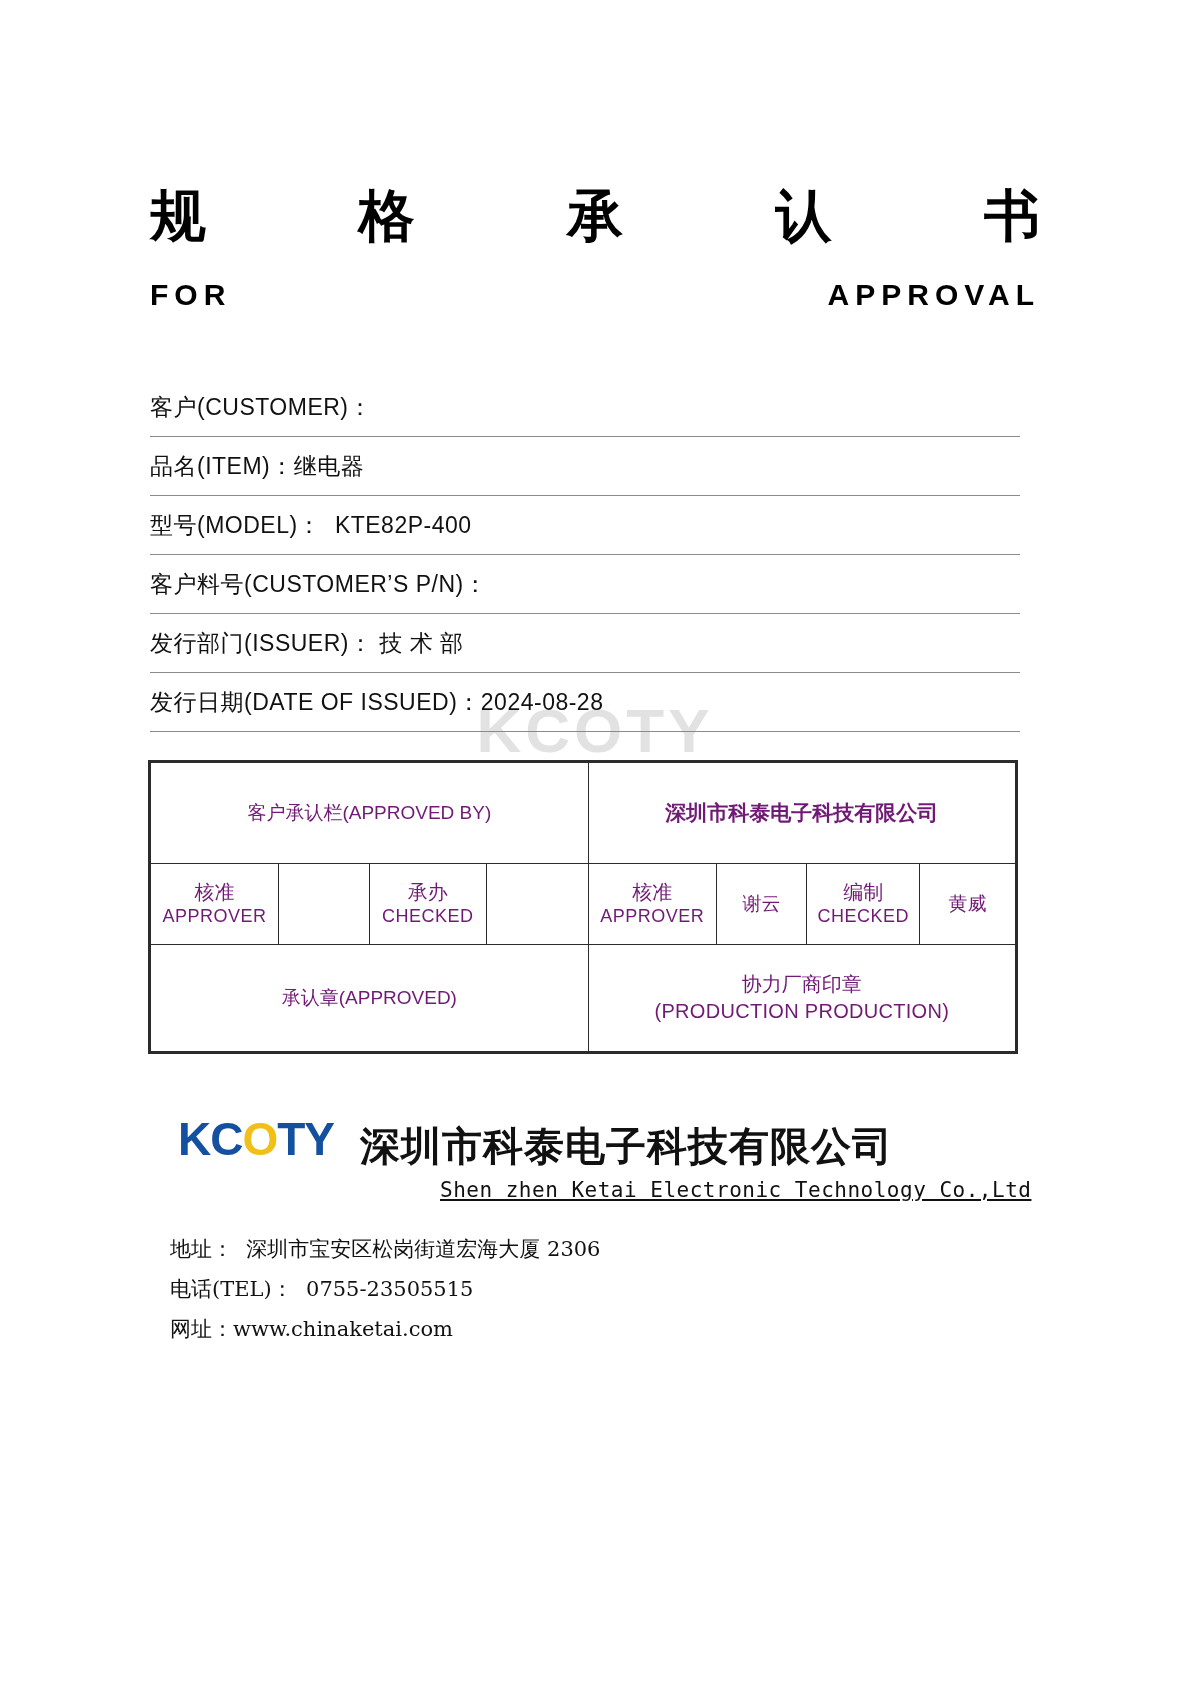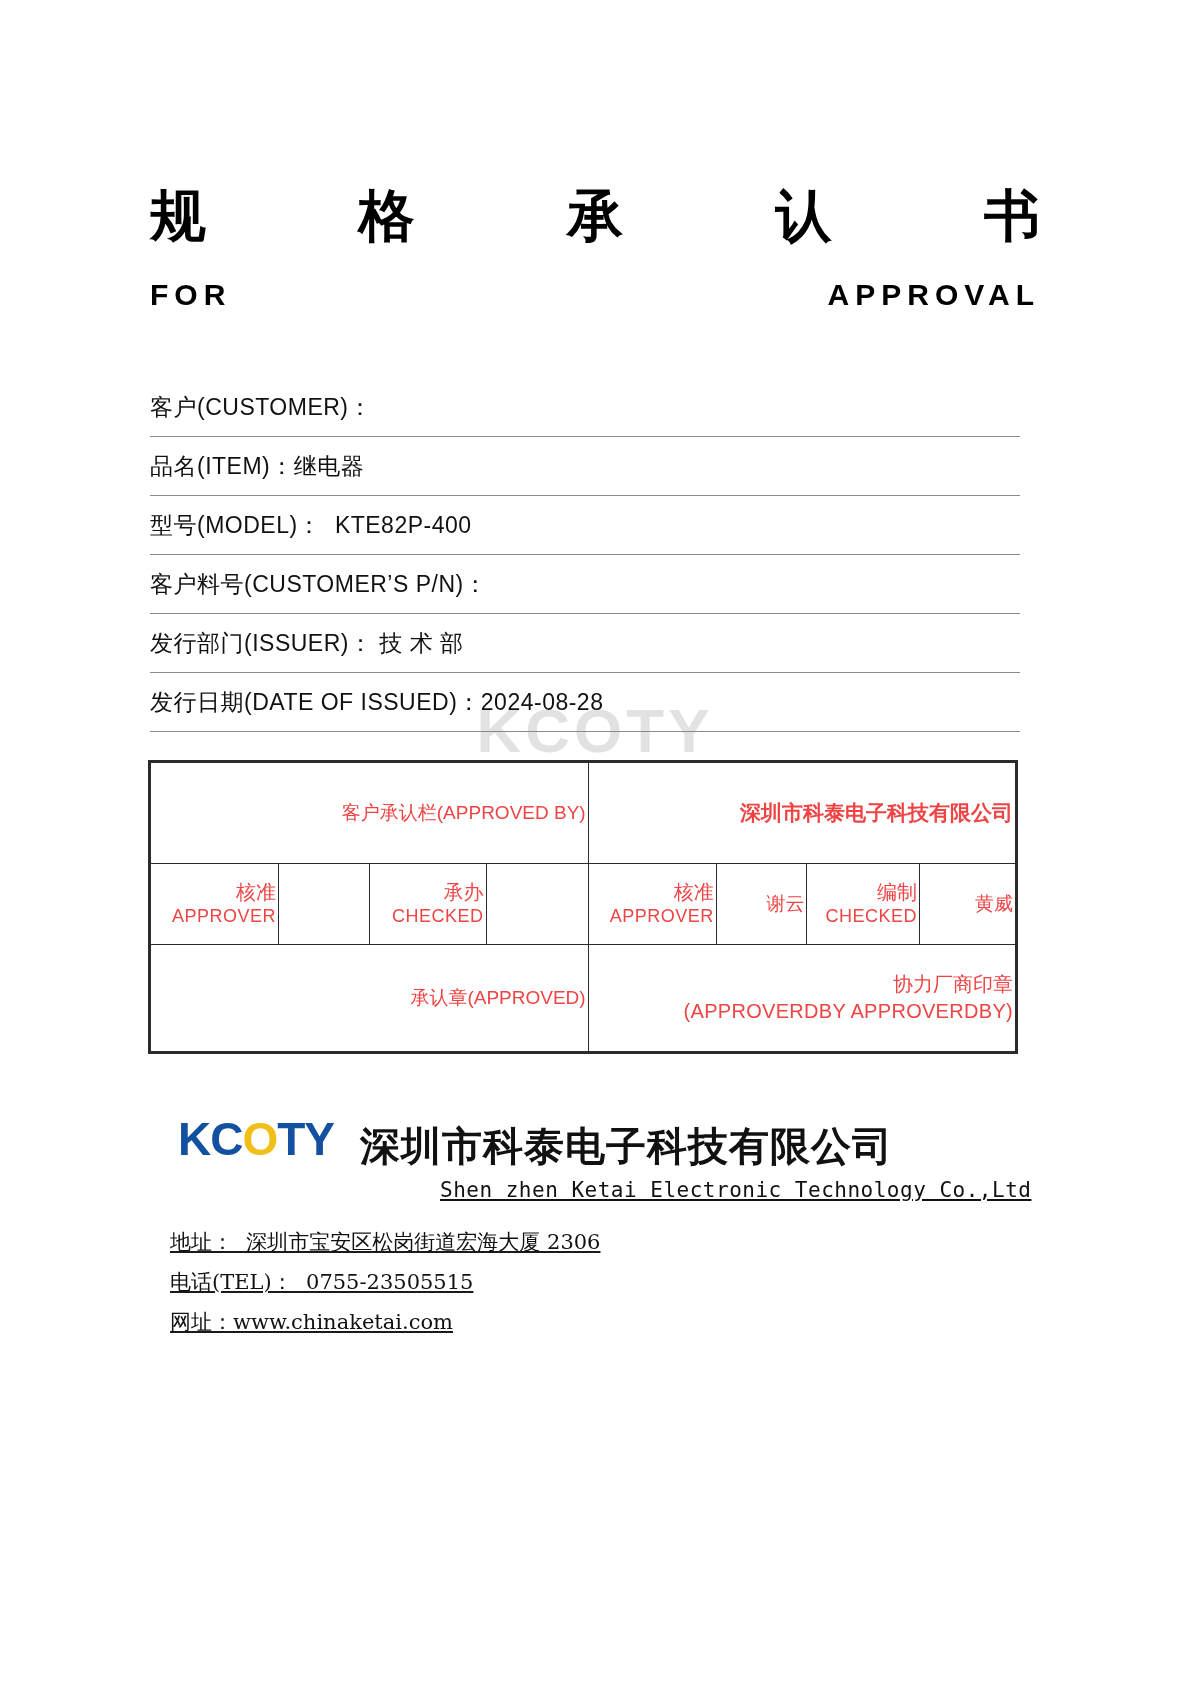--- a/index.html
+++ b/index.html
@@ -115,24 +115,24 @@
     z-index: 2;
     background: transparent;
   }
   .approval table {
     width: 100%;
     border-collapse: collapse;
     table-layout: fixed;
   }
   .approval td {
     border: 1.6px solid #2b2b2b;
-    text-align: right;
+    text-align: center;
     vertical-align: middle;
     font-size: 19px;
-    color: #ef4444;
+    color: #701a75;
     padding: 4px 2px;
   }
   .hdr-cell { height: 92px; font-size: 20px; }
   .hdr-cell.bold { font-weight: 700; font-size: 21px; }
   .mid-row td { height: 72px; }
   .two-line { line-height: 1.28; }
   .two-line .cn { font-size: 20px; display: block; }
   .two-line .en { font-size: 18px; display: block; letter-spacing: 0.5px; }
   .sig-row td { height: 98px; }
   .sig-row .stack { line-height: 1.35; }
@@ -179,23 +179,22 @@
   .company-en {
     margin-top: 12px;
     padding-left: 290px;
     font-family: "DejaVu Sans Mono", monospace;
     font-size: 21px;
     color: #111;
     letter-spacing: 0.5px;
     text-decoration: underline;
   }
   .contact {
-    margin-top: 26px;
+    margin-top: 33px;
     padding-left: 20px;
-    text-decoration: underline;
   }
   .contact div {
     font-family: "DejaVu Serif", serif;
     font-size: 21px;
     color: #111;
     margin-bottom: 12px;
     white-space: pre;
   }
 </style>
 </head>
@@ -266,21 +265,21 @@
             <span class="cn">编制</span>
             <span class="en">CHECKED</span>
           </td>
           <td class="name-cell">黄威</td>
         </tr>
         <tr class="sig-row">
           <td colspan="4">承认章(APPROVED)</td>
           <td colspan="4">
             <span class="stack">
               <span class="l1">协力厂商印章</span>
-              <span class="l2">(APPROVERDBY APPROVERDBY)</span>
+              <span class="l2">(PRODUCTION PRODUCTION)</span>
             </span>
           </td>
         </tr>
       </tbody>
     </table>
   </div>
 
   <div class="footer">
     <div class="brandline">
       <div class="logo"><span class="k">K</span><span class="c">C</span><span class="o">O</span><span class="t">T</span><span class="y">Y</span></div>

